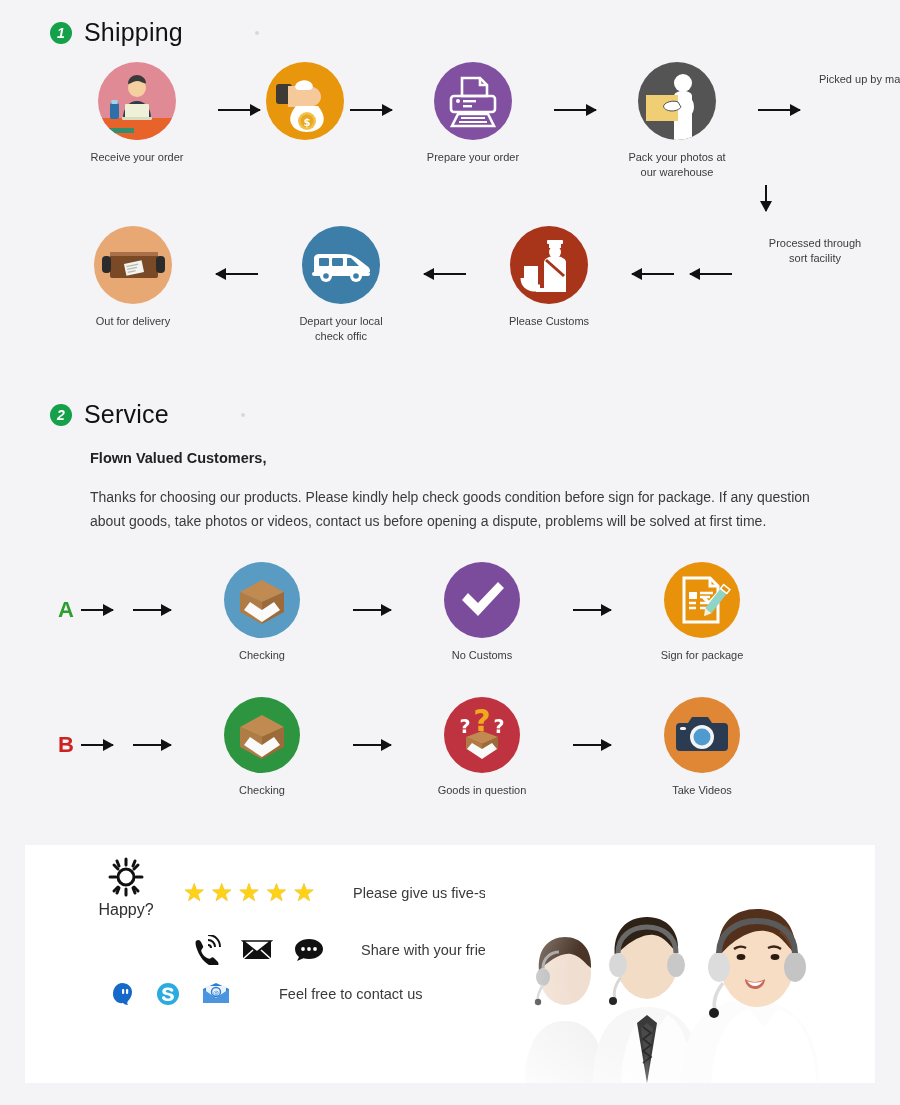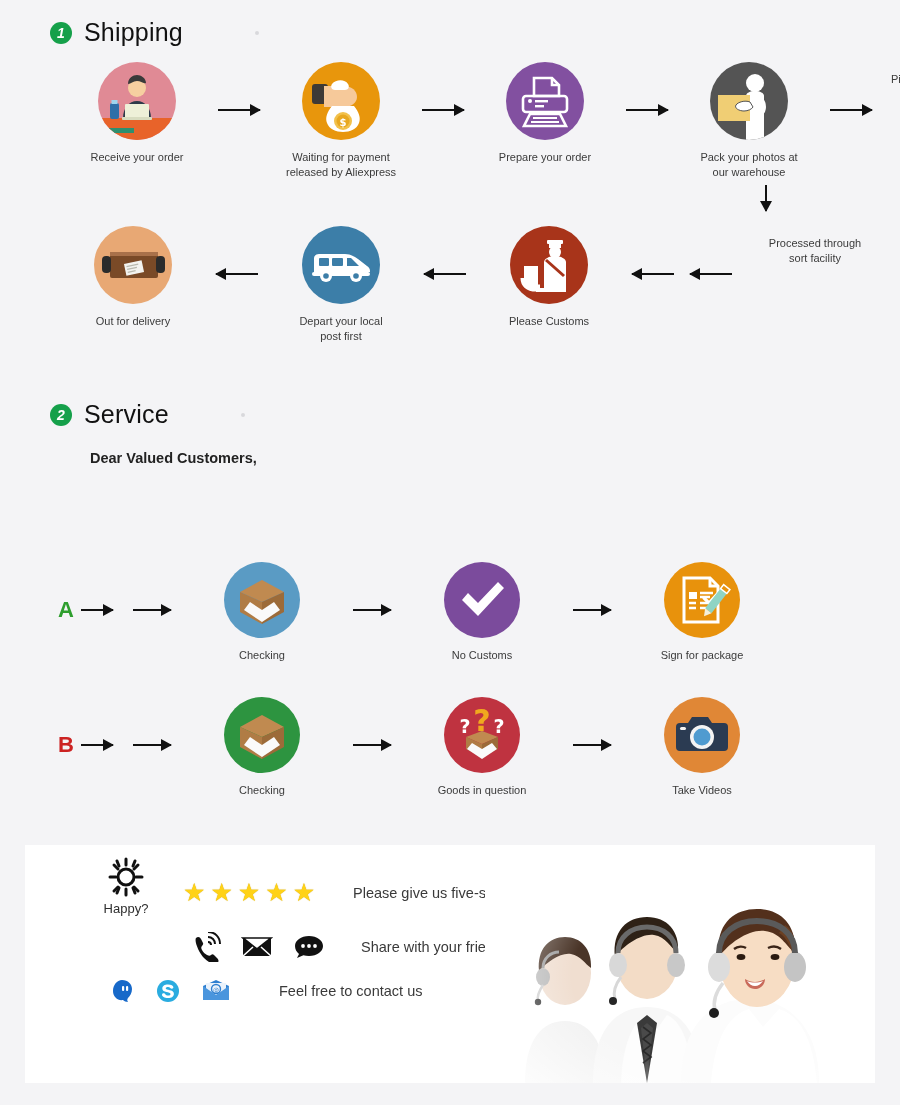--- a/index.html
+++ b/index.html
@@ -58,21 +58,21 @@
   
   .ab-letter{font-size:22px;font-weight:bold;line-height:96px;}
 
   
   .panel{
     position:absolute;left:25px;top:845px;width:850px;height:238px;background:#fff;
   }
   .fb-left{position:absolute;left:60px;top:35px;}
   .fb-row{display:flex;align-items:center;}
   .mood{width:82px;display:flex;flex-direction:column;align-items:center;}
-  .mood-label{font-size:13px;color:#2e2e2e;margin-top:4px;white-space:nowrap;}
+  .mood-label{font-size:16px;color:#2e2e2e;margin-top:4px;white-space:nowrap;}
   .stars{display:flex;gap:5px;}
   .star{font-size:25px;color:#ffd217;text-shadow:0 0 1px #c79a00;line-height:1;}
   .chat-icons{display:flex;gap:20px;align-items:center;}
   .fb-text{font-size:14.5px;color:#3a3a3a;white-space:nowrap;}
 
   .photo{
     position:absolute;right:0px;top:0px;width:390px;height:238px;overflow:hidden;
   }
 </style>
 </head>
@@ -114,22 +114,20 @@
         <svg width="78" height="78" viewBox="0 0 78 78">
           <rect x="10" y="22" width="16" height="20" rx="3" fill="#3e3a36"></rect>
           <path d="M22 24h20c8 0 13 5 13 11s-6 10-13 10H22z" fill="#f6c99a"></path>
           <path d="M30 22c4-5 13-5 16 0 2 3 0 6-3 6H33c-3 0-5-3-3-6z" fill="#fff"></path>
           <path d="M30 44h22c5 6 7 12 5 17-2 6-9 9-16 9s-14-3-16-9c-2-5 0-11 5-17z" fill="#ffffff"></path>
           <circle cx="41" cy="59" r="9" fill="#f2c14b"></circle>
           <circle cx="41" cy="59" r="6.5" fill="#e8a820"></circle>
           <text x="41" y="63.5" font-size="10" font-weight="bold" text-anchor="middle" fill="#fff" font-family="DejaVu Sans">$</text>
         </svg>
       </div>
-      <div class="step-label">Waiting for payment
-released by Aliexpress</div>
     </div>
 
     <div class="ar-wrap" style="margin:0 6px;">
         <div class="ar"></div>
       </div>
 
     <div class="flow-step">
       <div class="circle" style="width:78px;height:78px;background:#8250a0;">
         <svg width="78" height="78" viewBox="0 0 78 78">
           <path d="M28 16h18l7 7v11H28z" fill="none" stroke="#fff" stroke-width="2.6"></path>
@@ -205,21 +203,21 @@
           <rect x="30" y="32" width="11" height="8" rx="1" fill="#3c7ea8"></rect>
           <path d="M45 32h4l8 8h-12z" fill="#3c7ea8"></path>
           <rect x="10" y="46" width="58" height="4" rx="2" fill="#fff"></rect>
           <circle cx="24" cy="50" r="6" fill="#fff"></circle>
             <circle cx="24" cy="50" r="2.8" fill="#3c7ea8"></circle>
           <circle cx="54" cy="50" r="6" fill="#fff"></circle>
             <circle cx="54" cy="50" r="2.8" fill="#3c7ea8"></circle>
         </svg>
       </div>
       <div class="step-label">Depart your local
-post first</div>
+check offic</div>
     </div>
 
     <div class="ar-wrap" style="margin:0 8px;">
         <div class="ar left"></div>
       </div>
 
     <div class="flow-step">
       <div class="circle" style="width:78px;height:78px;background:#a8341a;">
         <svg width="78" height="78" viewBox="0 0 78 78">
           <rect x="37" y="14" width="16" height="4" rx="1" fill="#fff"></rect>
@@ -250,21 +248,22 @@
 sort facility</div>
     </div>
   </div>
 
   <div class="section-head" id="service-head">
     <div class="num-badge">2</div>
     <div class="section-title">Service</div>
     <div class="dot-mark"></div>
   </div>
 
-  <div class="greeting">Dear Valued Customers,</div>
+  <div class="greeting">Flown Valued Customers,</div>
+  <div class="para">Thanks for choosing our products. Please kindly help check goods condition before sign for package. If any question about goods, take photos or videos, contact us before opening a dispute, problems will be solved at first time.</div>
 
   <div class="flow-row" style="left:55px;top:562px;align-items:flex-start;">
     <div class="ab-letter" style="color:#2e9e2e;width:22px;text-align:center;">A</div>
     <div class="ar-wrap" style="margin:0 4px;">
         <div class="ar" style="width:32px;"></div>
       </div>
 
 
     <div class="ar-wrap" style="margin:0 16px;">
         <div class="ar" style="width:38px;"></div>

